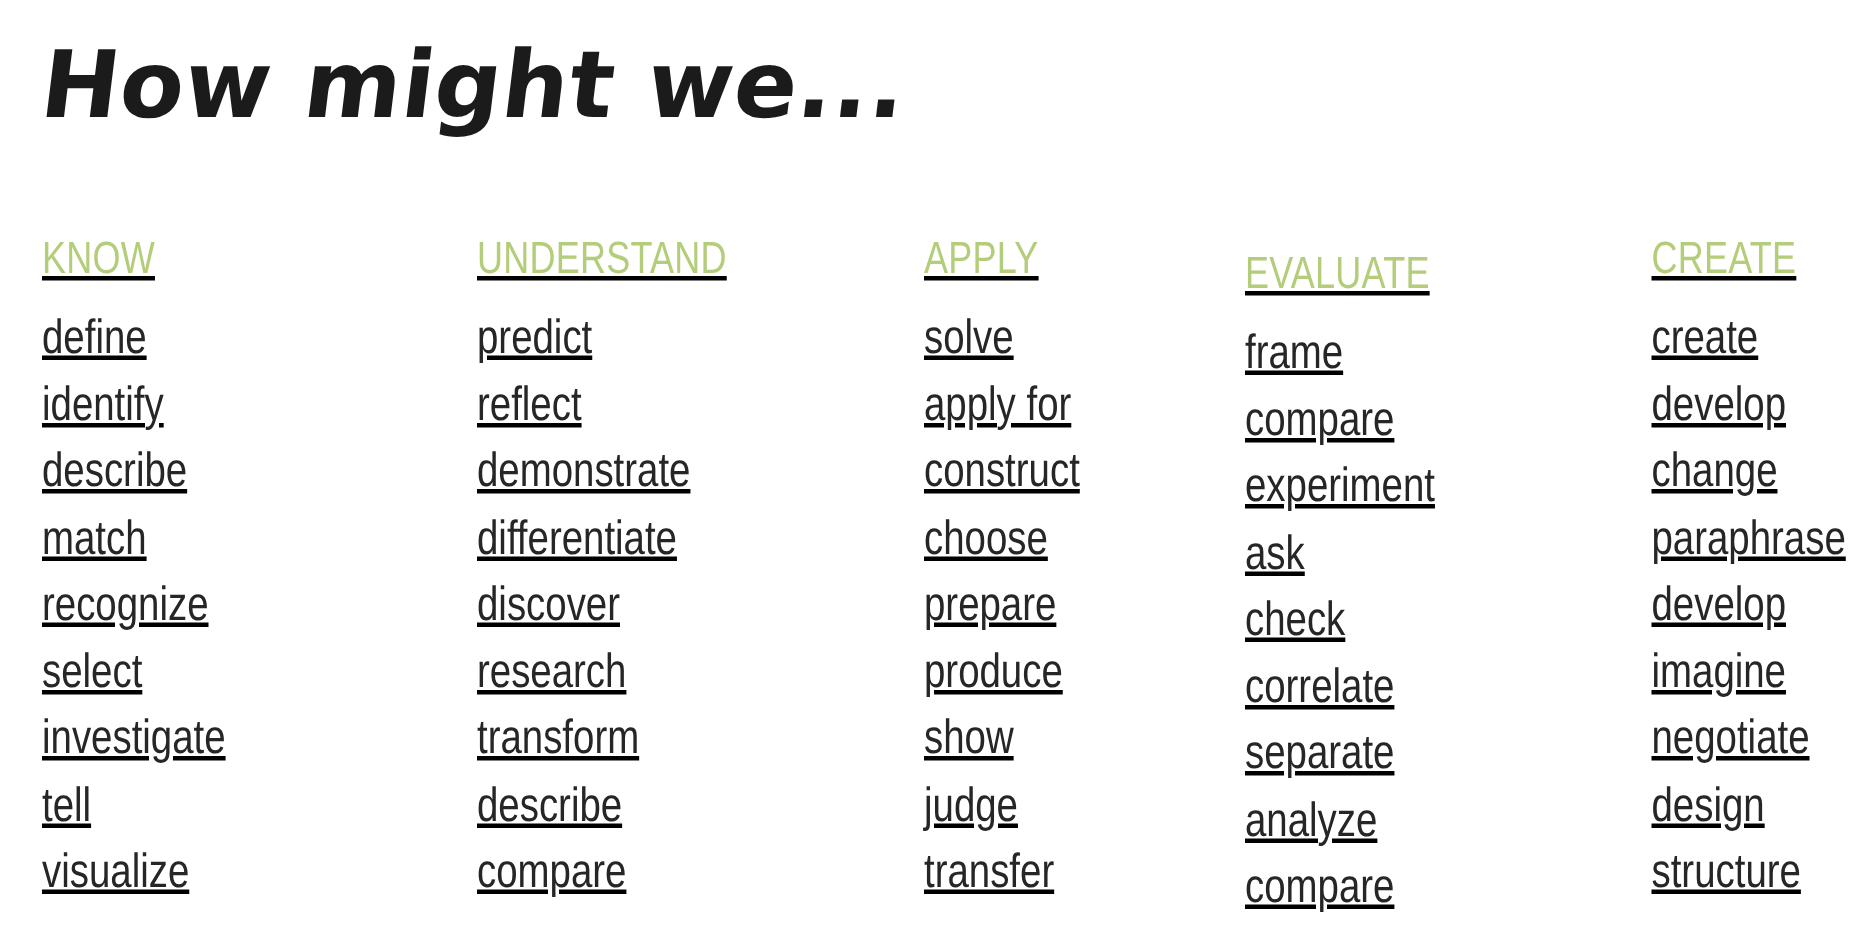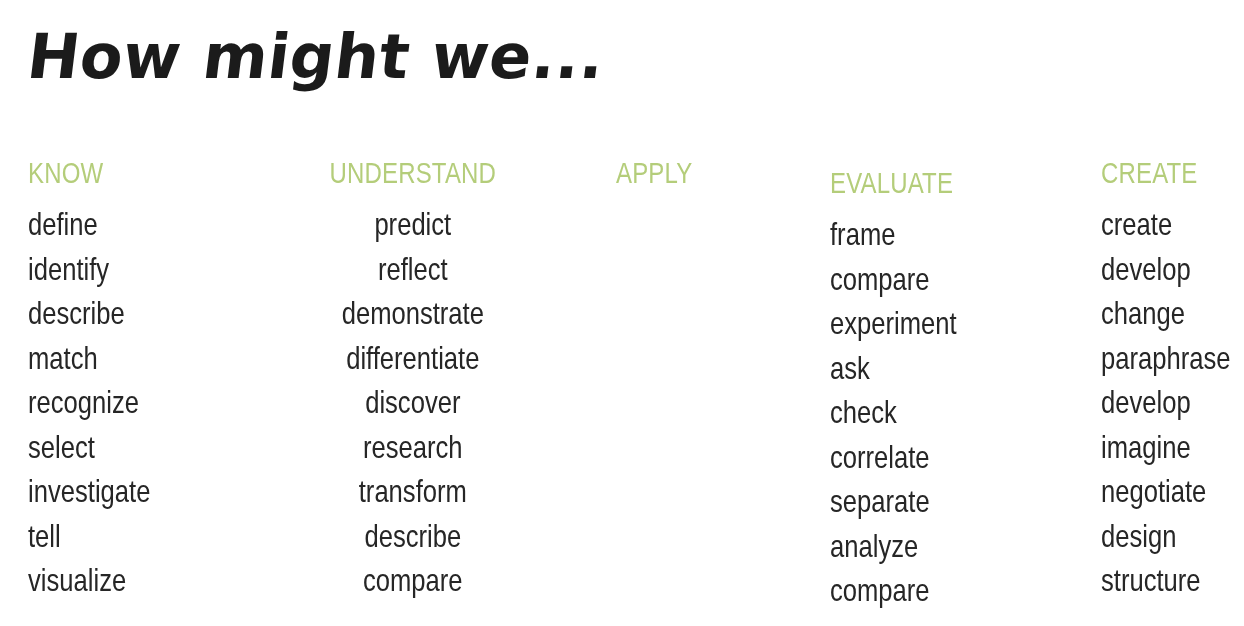--- a/index.html
+++ b/index.html
@@ -40,23 +40,24 @@
     position: absolute;
     left: 0;
     top: 155px;
     width: 1244px;
     height: 471px;
   }
   .column {
     position: absolute;
     top: 0;
     white-space: nowrap;
+    text-decoration: underline;
   }
   .col-0 { left: 28px;   width: 298px; }
-  .col-1 { left: 308px;  width: 262px; text-align: center; }
+  .col-1 { left: 318px;  width: 262px; }
   .col-2 { left: 616px;  width: 242px; }
   .col-3 { left: 830px;  width: 272px; margin-top: 10px; }
   .col-4 { left: 1101px; width: 200px; }
 
   .col-header {
     font-family: "Liberation Sans Narrow", "Liberation Sans", sans-serif;
     font-size: 30px;
     line-height: 36px;
     font-weight: 400;
     color: #b4cd7a;
@@ -117,20 +118,31 @@
         <li class="col-item">discover</li>
         <li class="col-item">research</li>
         <li class="col-item">transform</li>
         <li class="col-item">describe</li>
         <li class="col-item">compare</li>
       </ul>
     </div>
 
     <div class="column col-2">
       <div class="col-header">APPLY</div>
+      <ul class="col-list">
+        <li class="col-item">solve</li>
+        <li class="col-item">apply for</li>
+        <li class="col-item">construct</li>
+        <li class="col-item">choose</li>
+        <li class="col-item">prepare</li>
+        <li class="col-item">produce</li>
+        <li class="col-item">show</li>
+        <li class="col-item">judge</li>
+        <li class="col-item">transfer</li>
+      </ul>
     </div>
 
     <div class="column col-3">
       <div class="col-header">EVALUATE</div>
       <ul class="col-list">
         <li class="col-item">frame</li>
         <li class="col-item">compare</li>
         <li class="col-item">experiment</li>
         <li class="col-item">ask</li>
         <li class="col-item">check</li>

